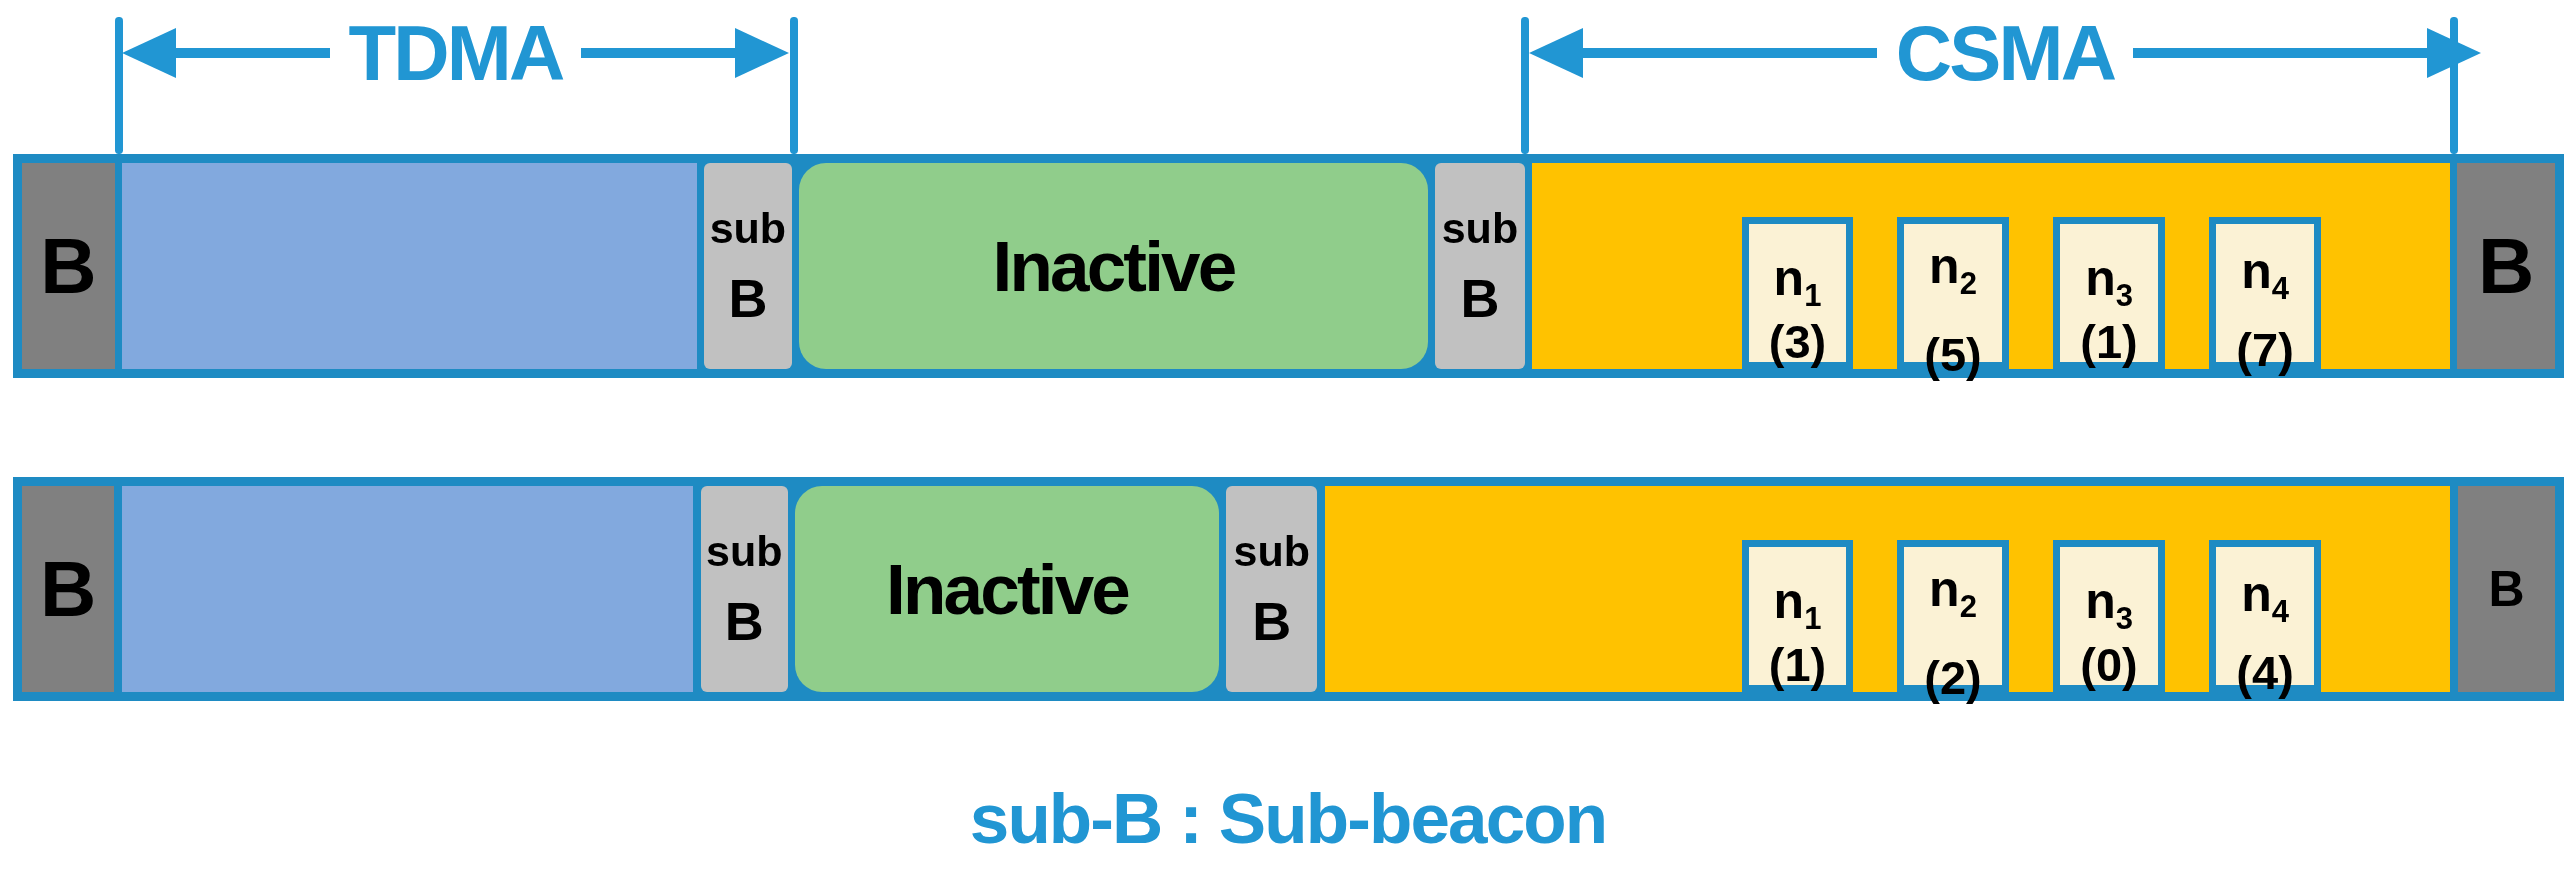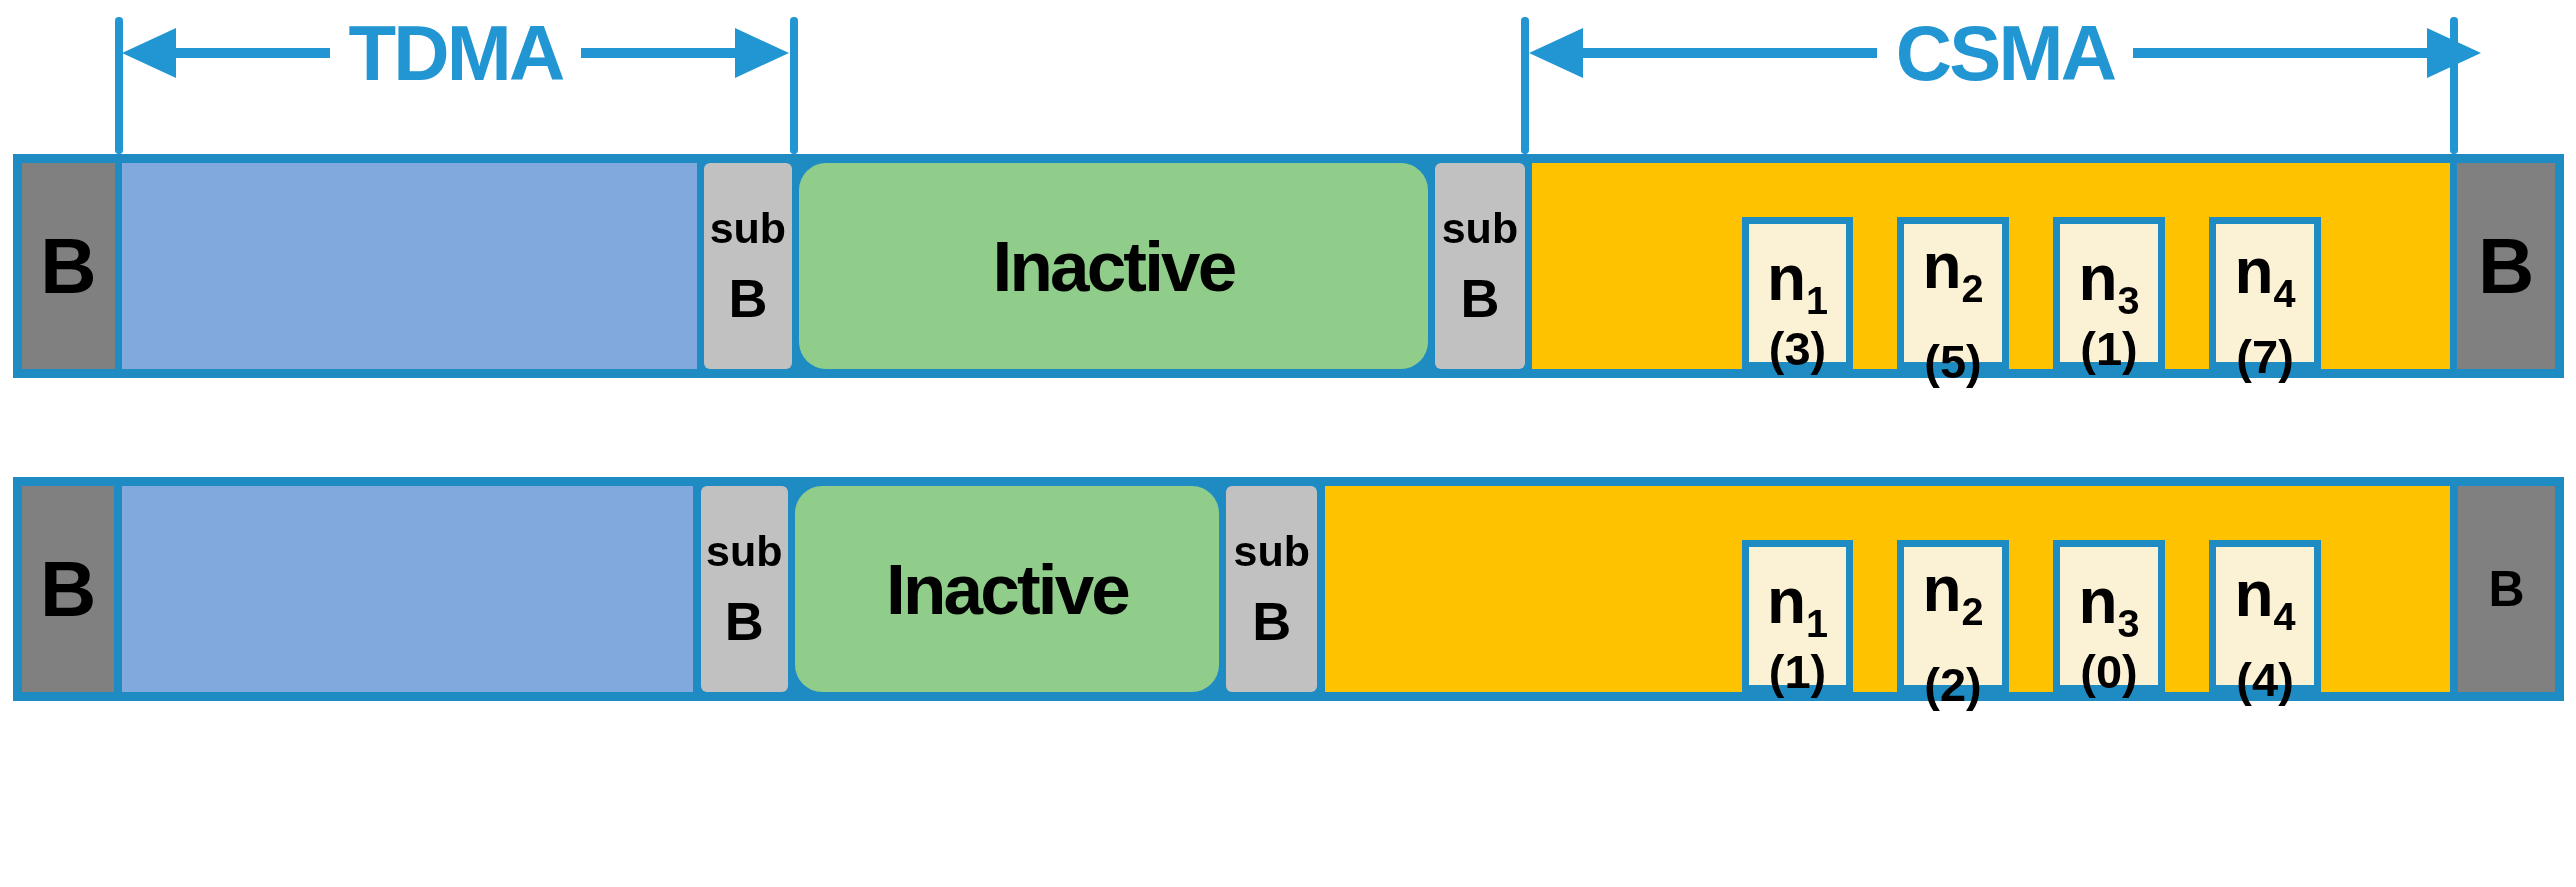--- a/index.html
+++ b/index.html
@@ -36,21 +36,21 @@
   .seg.inactive{background:var(--inactive-green);font-size:71px;letter-spacing:-2.8px;border-radius:27px;}
   .seg.csma-region{background:var(--csma-orange);}
 
   
   .slot{
     position:absolute;top:54px;bottom:0;width:4.39%;box-sizing:border-box;
     background:var(--slot-cream);border:7.5px solid var(--bar-border);
     display:flex;flex-direction:column;align-items:center;justify-content:center;gap:15px;
   }
   .slot-1{left:67.9%;} .slot-2{left:74.04%;gap:40px;} .slot-3{left:80.2%;} .slot-4{left:86.36%;gap:30px;}
-  .slot .node{font-size:64px;line-height:1;margin-top:32px;}
+  .slot .node{font-size:50px;line-height:1;margin-top:32px;}
   .slot .node sub{font-size:0.62em;line-height:0;}
   .slot .count{font-size:47px;line-height:1;}
 
   
   .legend{
     position:absolute;top:783px;left:0;right:0;
     display:flex;justify-content:center;gap:159px;
     font-size:71px;line-height:1;color:var(--arrow-blue);letter-spacing:-1.9px;
   }
 </style>
@@ -151,16 +151,17 @@
       <span class="node"><span>n</span><sub>3</sub></span>
       <span class="count">(0)</span>
     </div>
     <div class="slot slot-4">
       <span class="node"><span>n</span><sub>4</sub></span>
       <span class="count">(4)</span>
     </div>
   </div>
 
   <div class="legend">
+    <span>sub-B : Sub-beacon</span>
   </div>
 
 </div>
 
 
 </body></html>

